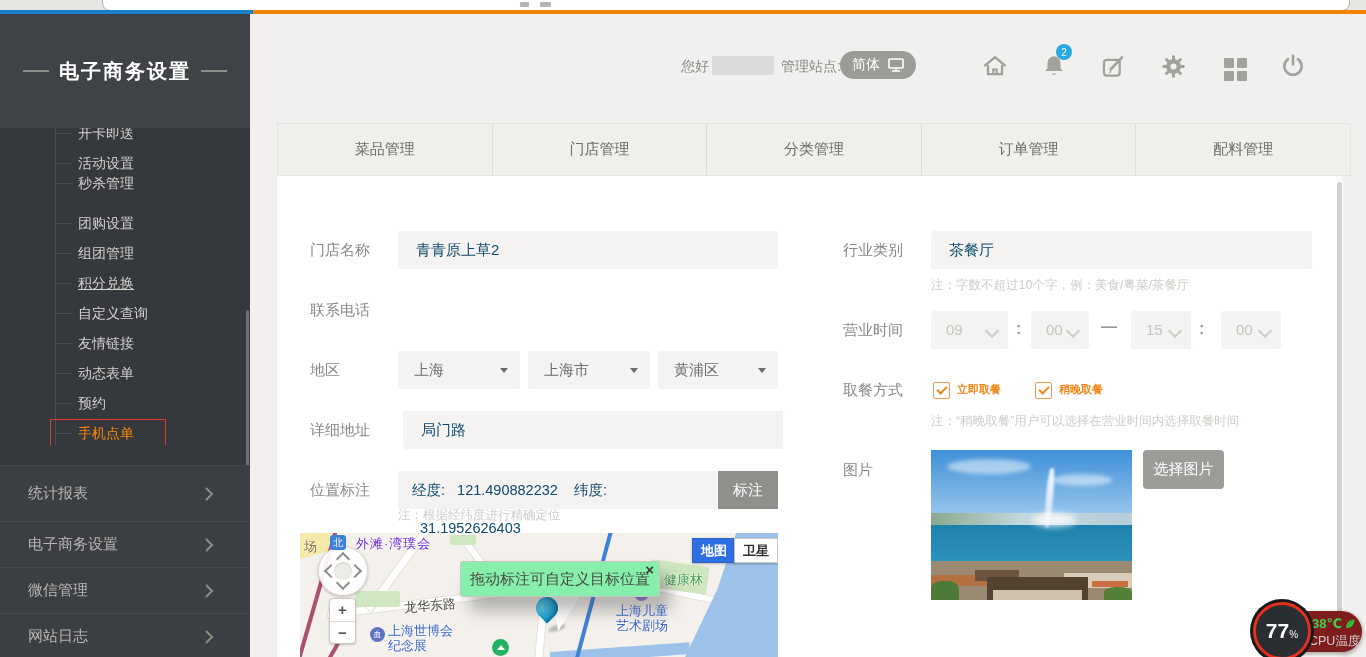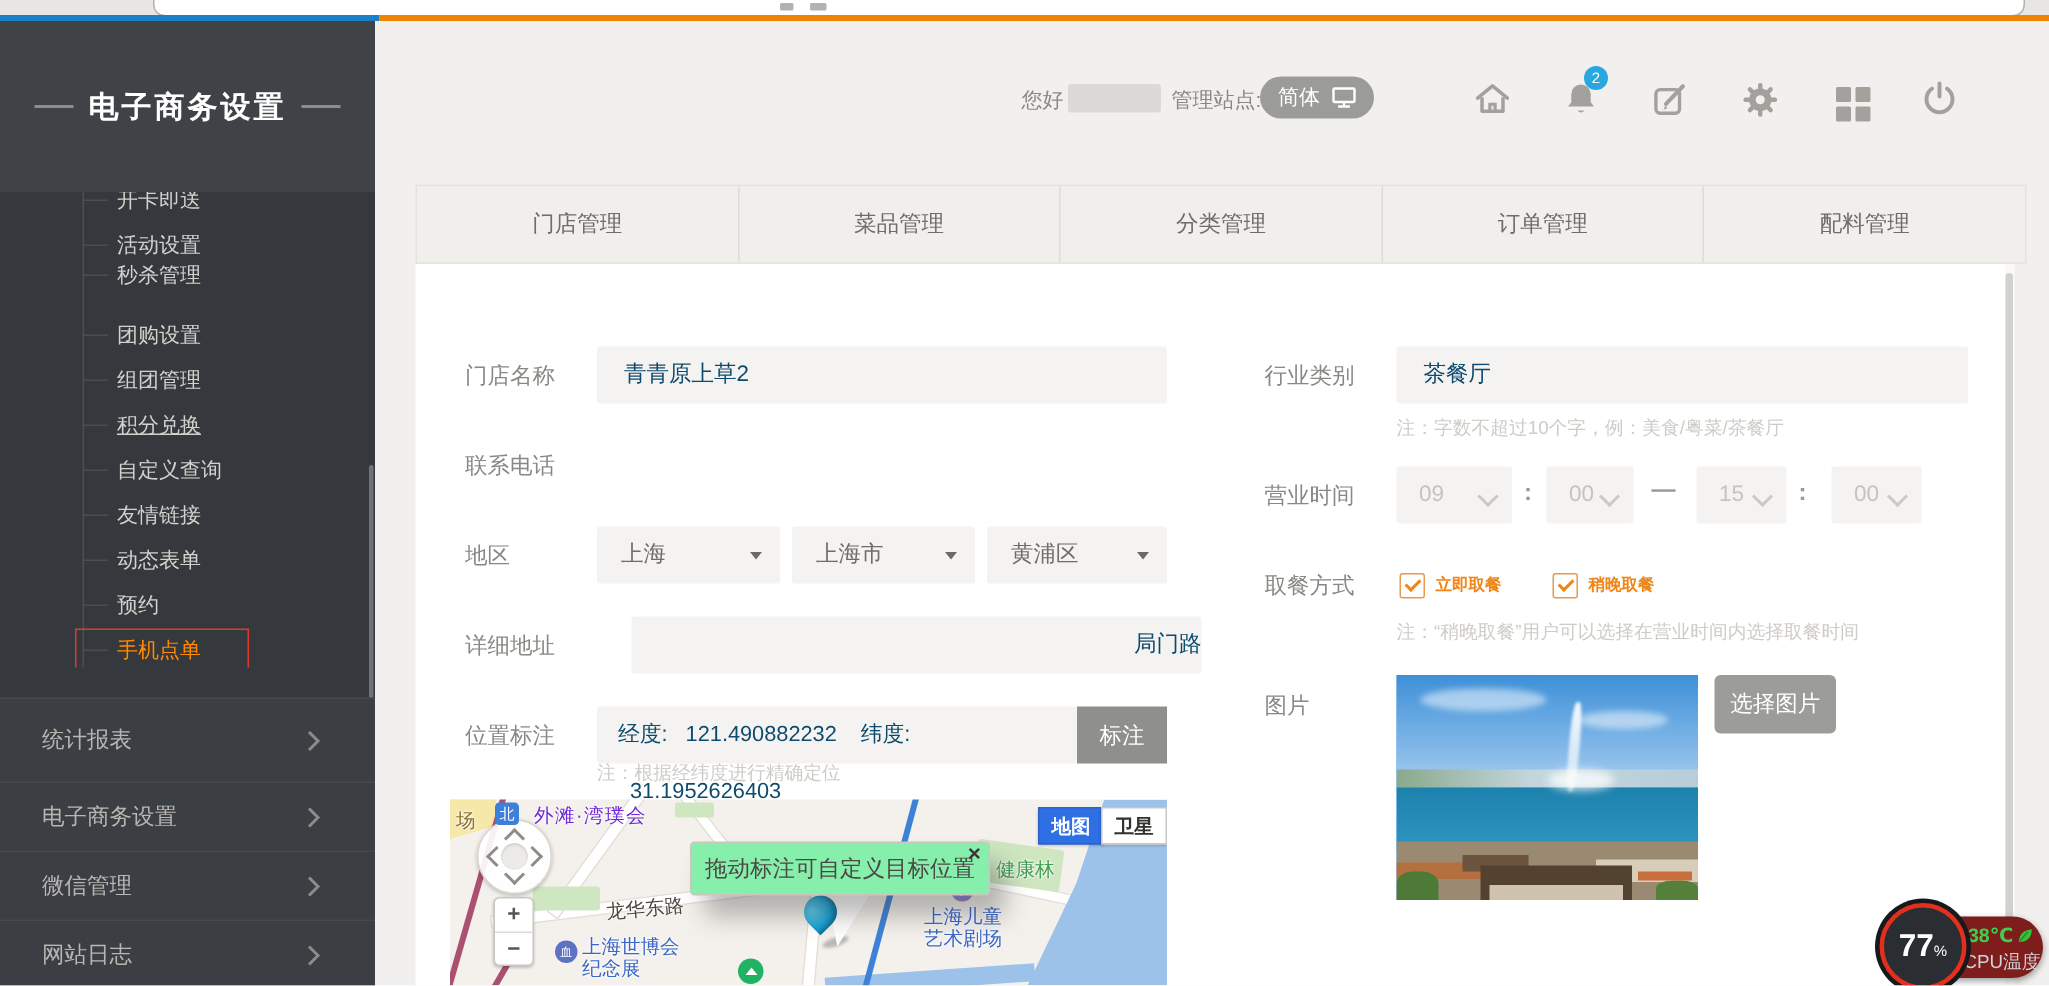--- a/index.html
+++ b/index.html
@@ -226,22 +226,22 @@
       </div>
   </div>
   <div class="ab hicon" style="left:1278px;">
     <svg width="26" height="26" viewBox="0 0 24 24">
         <path d="M12 2.5v8" stroke="#a3a19c" stroke-width="2.4" fill="none" stroke-linecap="round"></path>
         <path d="M7.4 5.6a8 8 0 1 0 9.2 0" stroke="#a3a19c" stroke-width="2.4" fill="none" stroke-linecap="round"></path>
       </svg>
   </div>
 
   <nav class="ab tabs">
+    <div class="tab">菜品管理</div>
     <div class="tab">门店管理</div>
-    <div class="tab">菜品管理</div>
     <div class="tab">分类管理</div>
     <div class="tab">订单管理</div>
     <div class="tab">配料管理</div>
   </nav>
 
   <main class="ab card"></main>
   <div class="ab vscroll">
       <div class="thumb"></div>
     </div>
 
@@ -249,21 +249,21 @@
   <div class="ab finput" style="left:398px;top:231px;width:380px;">青青原上草2</div>
 
   <span class="ab flabel" style="left:310px;top:301px;">联系电话</span>
 
   <span class="ab flabel" style="left:310px;top:361px;">地区</span>
   <div class="ab fselect" style="left:398px;top:351px;width:122px;"><span>上海</span><span class="tri-down"></span></div>
   <div class="ab fselect" style="left:528px;top:351px;width:122px;"><span>上海市</span><span class="tri-down"></span></div>
   <div class="ab fselect" style="left:658px;top:351px;width:120px;"><span>黄浦区</span><span class="tri-down"></span></div>
 
   <span class="ab flabel" style="left:310px;top:421px;">详细地址</span>
-  <div class="ab finput" style="left:421px;top:411px;width:380px;text-align:right;">局门路</div>
+  <div class="ab finput" style="left:403px;top:411px;width:380px;">局门路</div>
 
   <span class="ab flabel" style="left:310px;top:481px;">位置标注</span>
   <div class="ab finput" style="left:398px;top:471px;width:320px;font-size:14.5px;padding-left:14px;">
     <span>经度:</span>
     <span style="margin-left:8px;">121.490882232</span>
     <span style="margin-left:12px;">纬度:</span>
     <span style="margin-left:8px;">31.1952626403</span>
   </div>
   <div class="ab gbtn" style="left:718px;top:471px;width:60px;height:38px;">标注</div>
   <span class="ab note" style="left:398px;top:507px;">注：根据经纬度进行精确定位</span>

